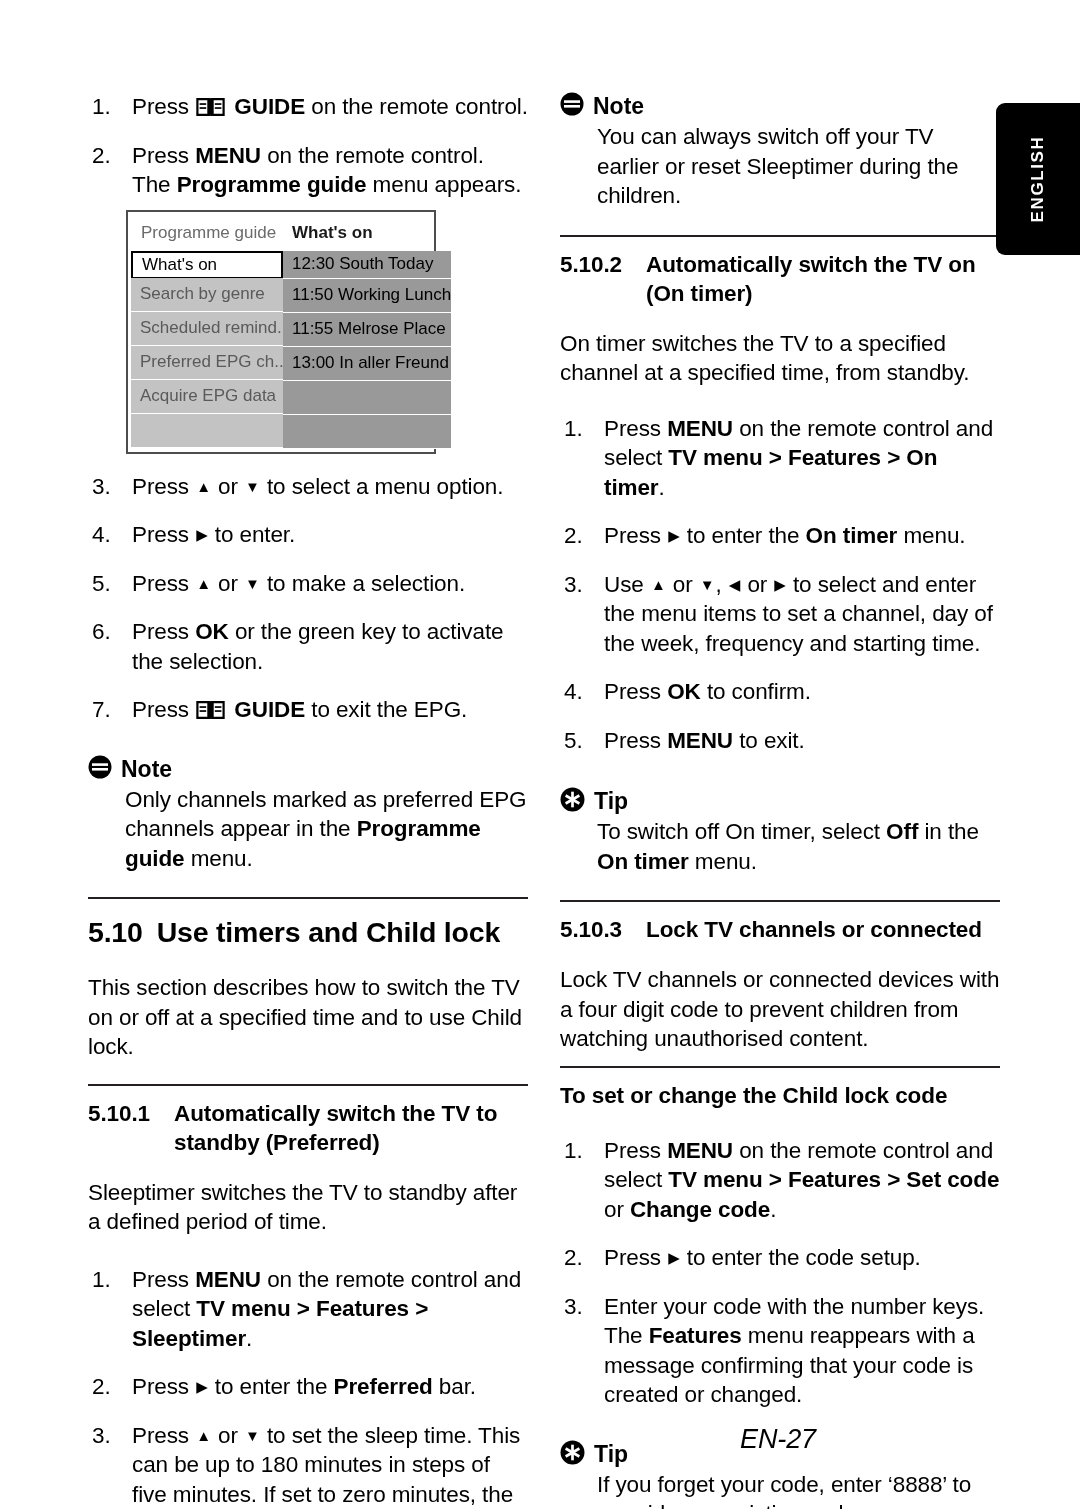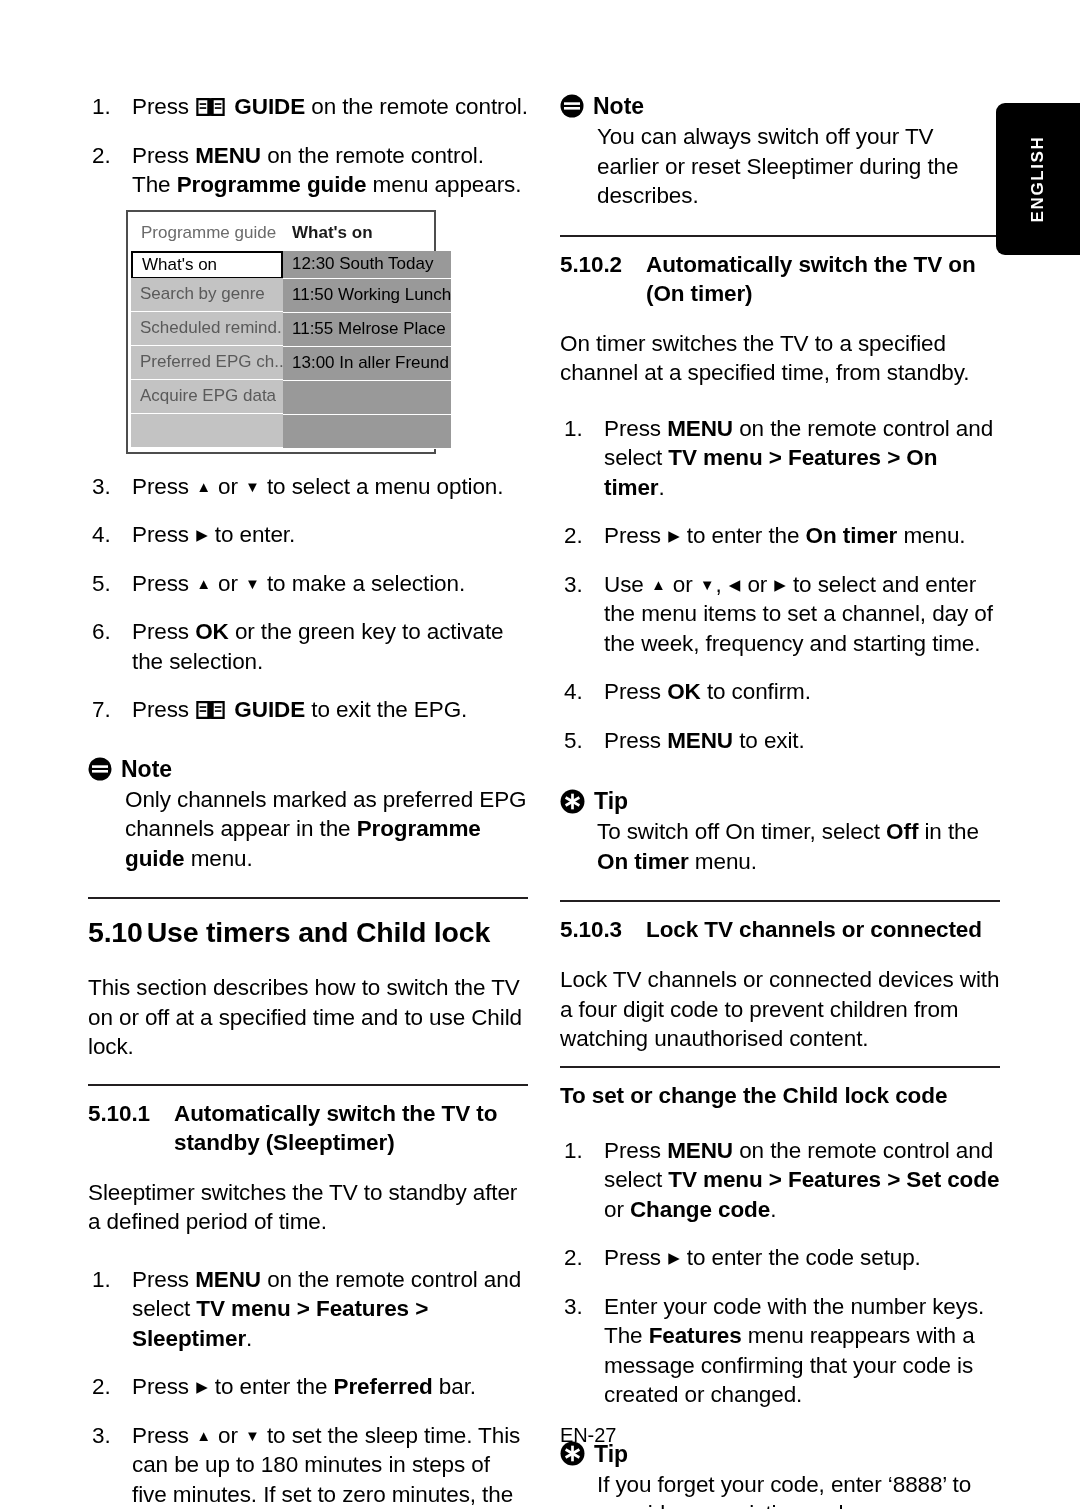--- a/index.html
+++ b/index.html
@@ -60,21 +60,21 @@
     text-align: left;
   }
   .step:last-child { margin-bottom: 0; }
 
   b, strong { font-weight: bold; }
 
   
   .callout { margin: 0 0 24px 0; }
   .callout-head {
     display: flex;
-    align-items: center;
+    align-items: flex-start;
     gap: 9px;
     font-size: 23px;
     font-weight: bold;
     line-height: 28px;
     margin-bottom: 2px;
   }
   .callout-body {
     font-size: 22.5px;
     line-height: 29.5px;
     letter-spacing: -0.1px;
@@ -119,21 +119,21 @@
   .spacer-rule { margin-top: 14px; }
 
   
   h2.h-major {
     font-size: 28.5px;
     font-weight: bold;
     line-height: 34px;
     margin: 4px 0 24px 0;
     letter-spacing: -0.2px;
     display: flex;
-    gap: 4px;
+    gap: 14px;
   }
   h2.h-major .hnum { flex: 0 0 auto; }
 
   h3.h-sub {
     font-size: 22.5px;
     font-weight: bold;
     line-height: 29px;
     margin: 2px 0 21px 0;
     letter-spacing: -0.1px;
     position: relative;
@@ -244,23 +244,24 @@
     letter-spacing: 1.6px;
     white-space: nowrap;
   }
 
   
   .footer {
     position: absolute;
     left: 560px;
     top: 1424px;
     width: 436px;
-    text-align: left;
-    font-size: 20px;
+    text-align: center;
+    font-size: 27px;
     letter-spacing: -0.1px;
+    font-style: italic;
   }
 </style>
 </head>
 <body>
 
 <div class="page">
 
   <div class="col col-left">
 
     <ol class="steps">
@@ -357,21 +358,21 @@
       <span class="htxt">Use timers and Child lock</span>
     </h2>
 
     <p class="para">This section describes how to switch the TV on or off at a specified time and to use Child lock.</p>
 
     <hr class="rule tight">
 
     <h3 class="h-sub">
       <span class="hnum">5.10.1</span>
       <span>Automatically switch the TV to</span>
-      <span class="hline2">standby (Sleeptimer)</span>
+      <span class="hline2">standby (Preferred)</span>
     </h3>
 
     <p class="para">Sleeptimer switches the TV to standby after a defined period of time.</p>
 
     <ol class="steps" style="margin-top:28px;">
       <li class="step">
         <span class="num">1.</span>
         <span class="txt">Press <b>MENU</b> on the remote control and select <b>TV menu &gt; Features &gt; Sleeptimer</b>.</span>
       </li>
       <li class="step">
@@ -391,21 +392,21 @@
 
     <div class="callout">
       <div class="callout-head">
         <svg class="icon-note" viewBox="0 0 24 24">
           <circle cx="12" cy="12" r="11.5" fill="#000"></circle>
           <rect x="4" y="8.3" width="16" height="2.6" fill="#fff"></rect>
           <rect x="4" y="13" width="16" height="2.6" fill="#fff"></rect>
         </svg>
         <span>Note</span>
       </div>
-      <div class="callout-body">You can always switch off your TV earlier or reset Sleeptimer during the describes.</div>
+      <div class="callout-body">You can always switch off your TV earlier or reset Sleeptimer during the children.</div>
     </div>
 
     <hr class="rule tight" style="margin-top:18px;">
 
     <h3 class="h-sub">
       <span class="hnum">5.10.2</span>
       <span>Automatically switch the TV on</span>
       <span class="hline2">(On timer)</span>
     </h3>
 

